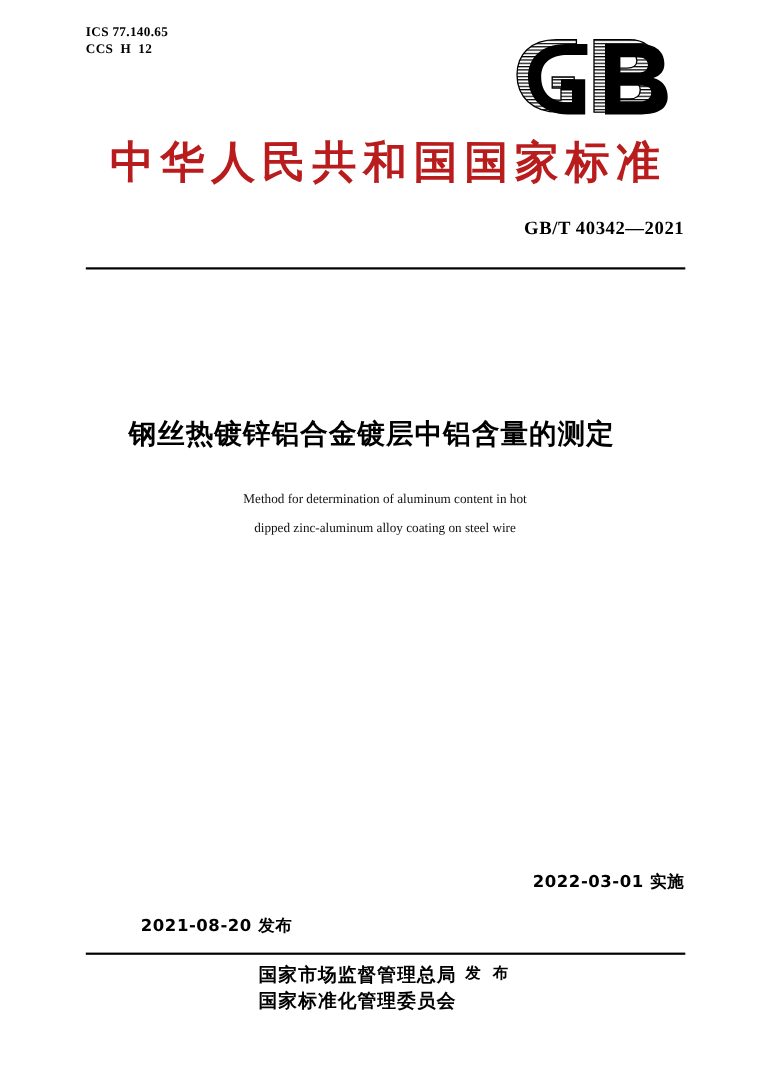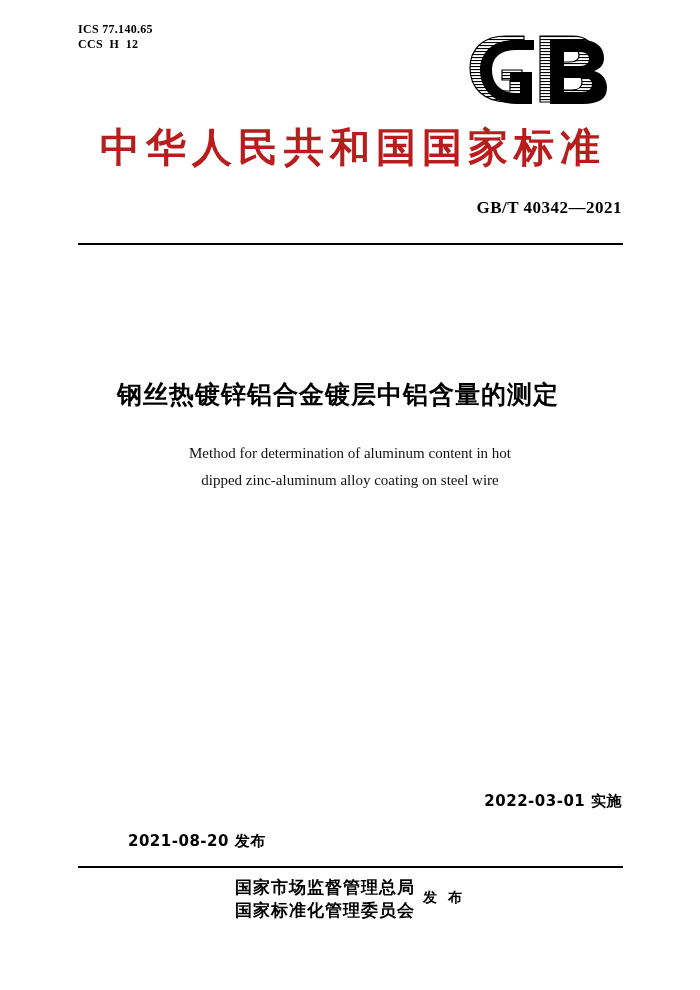--- a/index.html
+++ b/index.html
@@ -101,21 +101,21 @@
     font-size: 25px;
     letter-spacing: 1px;
   }
   .doc-title-en {
     position: absolute;
     left: 0;
     top: 440px;
     width: 700px;
     text-align: center;
     font-family: "Liberation Serif", serif;
-    font-size: 15px;
+    font-size: 12px;
     line-height: 27px;
     color: #111;
   }
   .doc-title-en div { white-space: nowrap; }
 
   
   .date-issue {
     position: absolute;
     left: 82px;
     top: 832px;
@@ -136,21 +136,21 @@
   }
 
   
   .publisher {
     position: absolute;
     left: 0;
     top: 876px;
     width: 700px;
     display: flex;
     justify-content: center;
-    align-items: center;
+    align-items: flex-start;
   }
   .publisher-names {
     font-family: "DejaVu Sans", "Liberation Sans", sans-serif;
     font-weight: bold;
     font-size: 17px;
     line-height: 23px;
     letter-spacing: 1px;
     text-align: center;
   }
   .publisher-verb {

